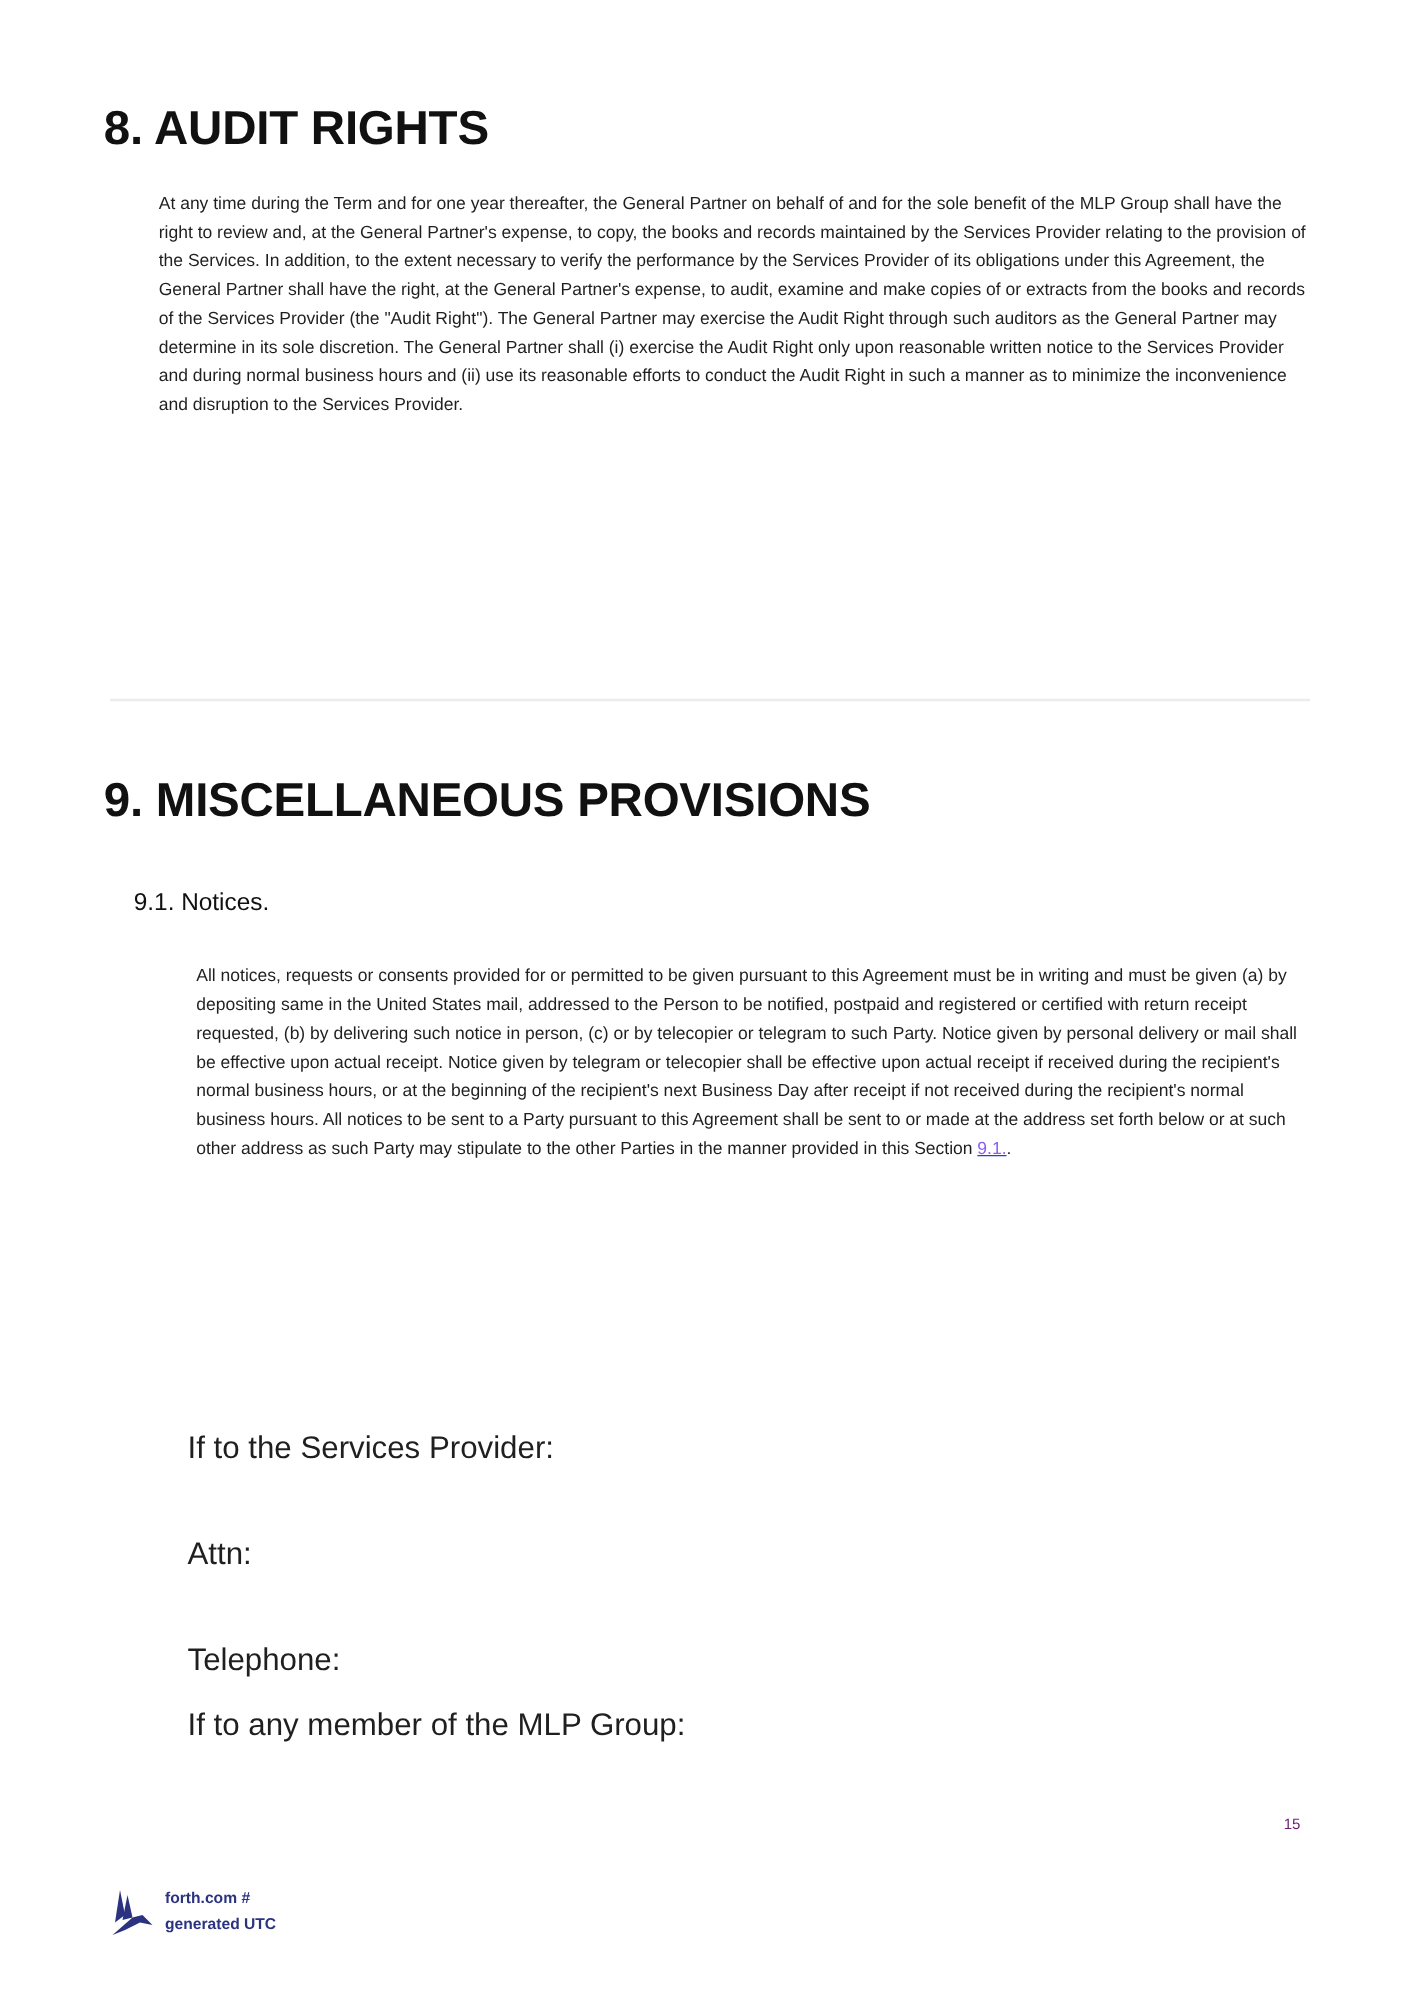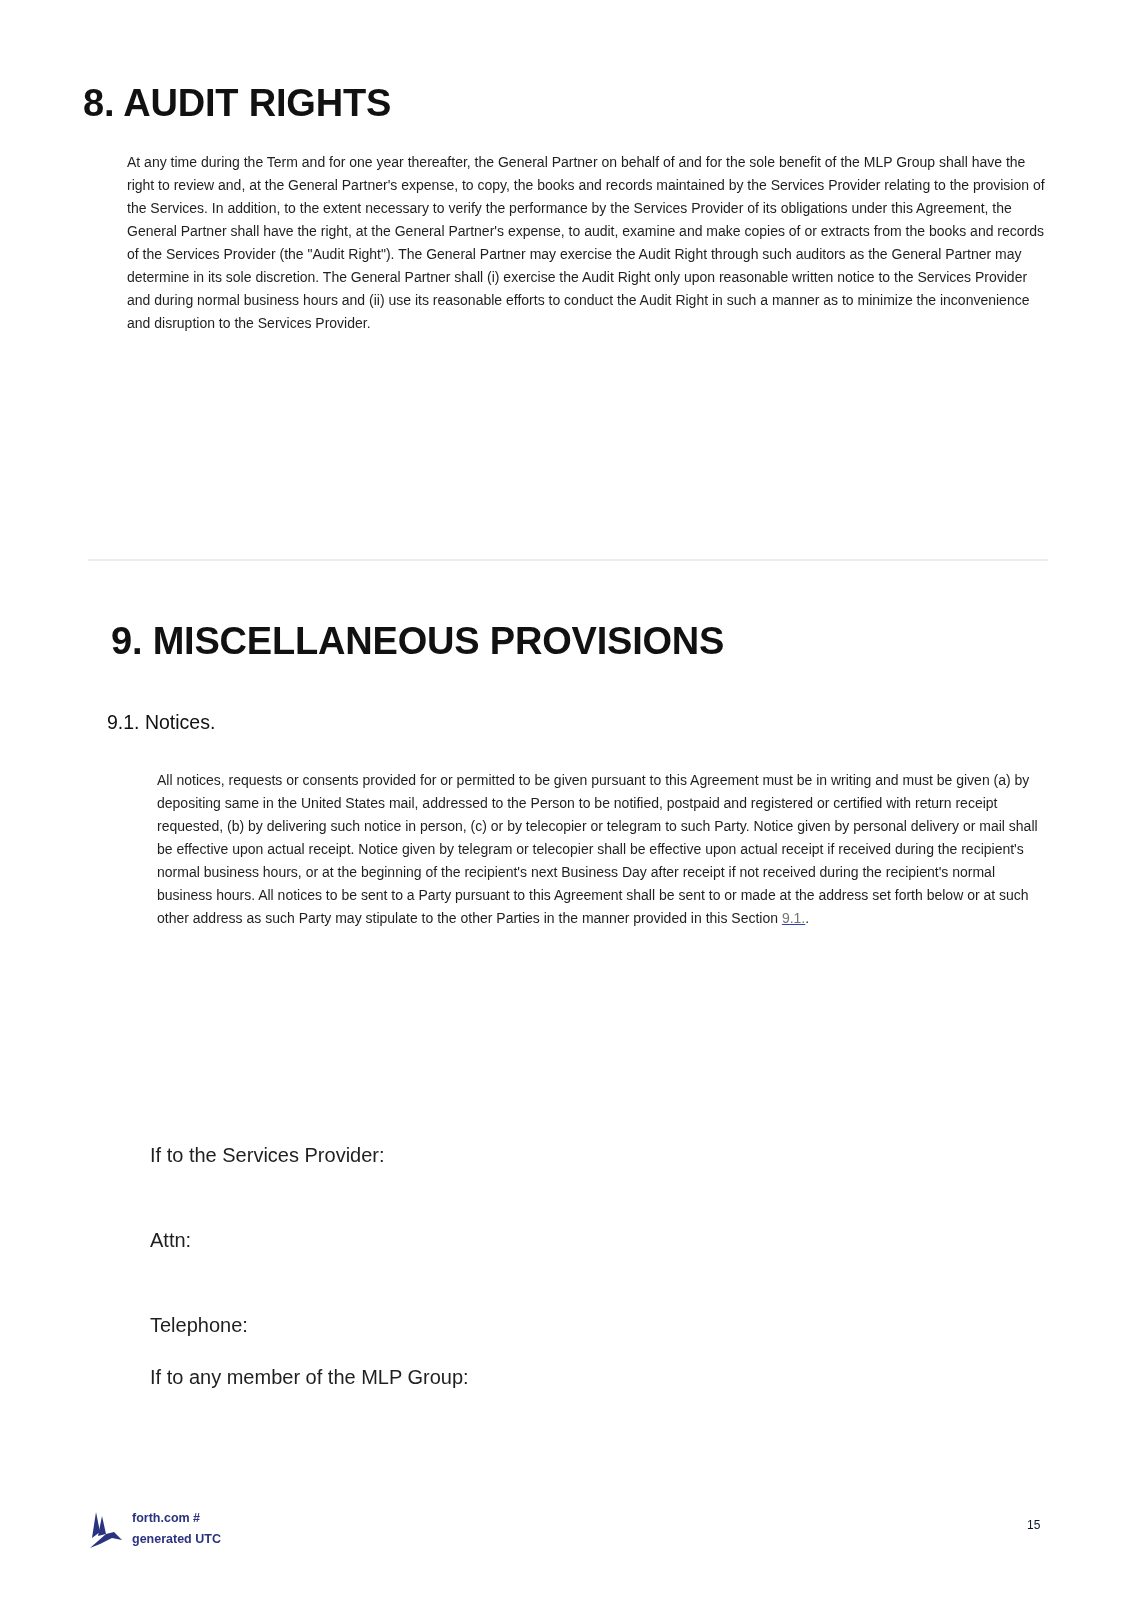--- a/index.html
+++ b/index.html
@@ -1,36 +1,36 @@
 <!DOCTYPE html>
 <html><head>
   <meta charset="utf-8">
   <style>
     html, body { margin: 0; padding: 0; background: #ffffff; }
     body { width: 1131px; height: 1600px; position: relative; overflow: hidden; font-family: "Liberation Sans", sans-serif; color: #1a1a1a; }
     .h1 { position: absolute; left: 83px; font-size: 38px; font-weight: 700; color: #111; letter-spacing: -0.2px; margin: 0; }
     .para { position: absolute; font-size: 14px; line-height: 23px; color: #1f1f1f; margin: 7px; }
     .divider { position: absolute; left: 88px; width: 960px; top: 559px; height: 2px; background: #ecebf0; }
     .h2 { position: absolute; left: 107px; top: 711px; font-size: 19.5px; font-weight: 400; color: #111; margin: 0; }
-    .line { position: absolute; left: 150px; font-size: 20px; color: #1f1f1f; margin: 0; }
-    a.link { color: #737373; text-decoration: underline; text-decoration-color: #2a3fc4; }
+    .line { position: absolute; left: 150px; font-size: 25px; color: #1f1f1f; margin: 0; }
+    a.link { color: #8b5cf6; text-decoration: underline; text-decoration-color: #2a3fc4; }
     .footer-logo { position: absolute; left: 88px; top: 1510px; width: 36px; height: 40px; }
     .footer-text { position: absolute; left: 132px; top: 1508px; font-size: 12.5px; font-weight: 700; color: #2b3380; line-height: 21px; }
-    .page-num { position: absolute; left: 1027px; top: 1518px; font-size: 12px; color: #0f172a; text-align: right; }
+    .page-num { position: absolute; left: 1027px; top: 1452px; font-size: 12px; color: #701a75; text-align: right; }
   </style>
 </head>
 <body>
 
 <h1 class="h1" style="top:82px;">8. AUDIT RIGHTS</h1>
 
 <p class="para" style="left:120px; top:144px; width:925px;">At any time during the Term and for one year thereafter, the General Partner on behalf of and for the sole benefit of the MLP Group shall have the right to review and, at the General Partner's expense, to copy, the books and records maintained by the Services Provider relating to the provision of the Services. In addition, to the extent necessary to verify the performance by the Services Provider of its obligations under this Agreement, the General Partner shall have the right, at the General Partner's expense, to audit, examine and make copies of or extracts from the books and records of the Services Provider (the "Audit Right"). The General Partner may exercise the Audit Right through such auditors as the General Partner may determine in its sole discretion. The General Partner shall (i) exercise the Audit Right only upon reasonable written notice to the Services Provider and during normal business hours and (ii) use its reasonable efforts to conduct the Audit Right in such a manner as to minimize the inconvenience and disruption to the Services Provider.</p>
 
 <div class="divider"></div>
 
-<h1 class="h1" style="top:620px;margin-left:28px;">9. MISCELLANEOUS PROVISIONS</h1>
+<h1 class="h1" style="top:620px;">9. MISCELLANEOUS PROVISIONS</h1>
 
 <h2 class="h2">9.1. Notices.</h2>
 
 <p class="para" style="left:150px; top:762px; width:890px;"><span>All notices, requests or consents provided for or permitted to be given pursuant to this Agreement must be in writing and must be given (a) by depositing same in the United States mail, addressed to the Person to be notified, postpaid and registered or certified with return receipt requested, (b) by delivering such notice in person, (c) or by telecopier or telegram to such Party. Notice given by personal delivery or mail shall be effective upon actual receipt. Notice given by telegram or telecopier shall be effective upon actual receipt if received during the recipient's normal business hours, or at the beginning of the recipient's next Business Day after receipt if not received during the recipient's normal business hours. All notices to be sent to a Party pursuant to this Agreement shall be sent to or made at the address set forth below or at such other address as such Party may stipulate to the other Parties in the manner provided in this Section </span><a class="link" href="#">9.1.</a><span>.</span></p>
 
 <p class="line" style="top:1144px;">If to the Services Provider:</p>
 <p class="line" style="top:1229px;">Attn:</p>
 <p class="line" style="top:1314px;">Telephone:</p>
 <p class="line" style="top:1366px;">If to any member of the MLP Group:</p>
 

